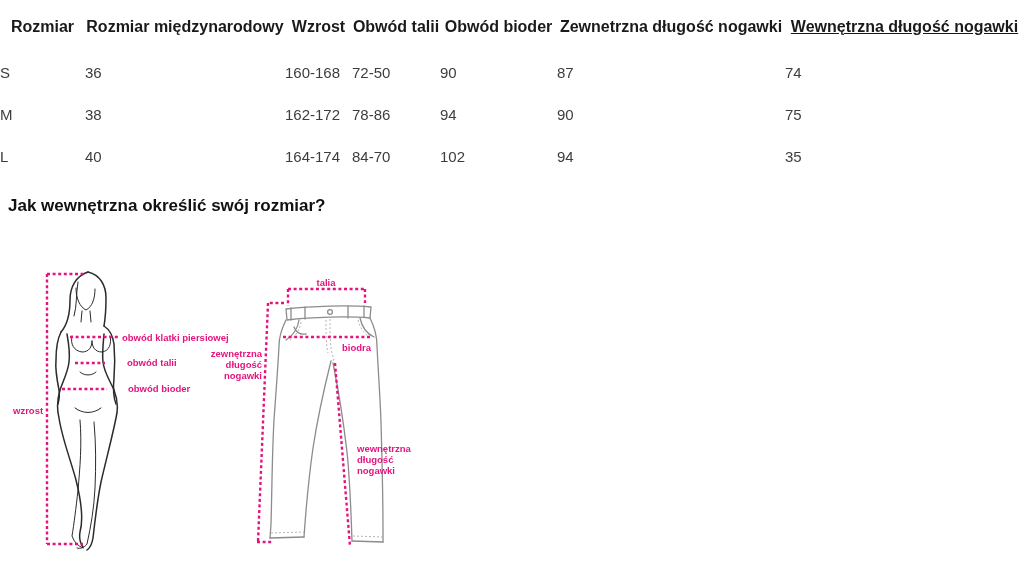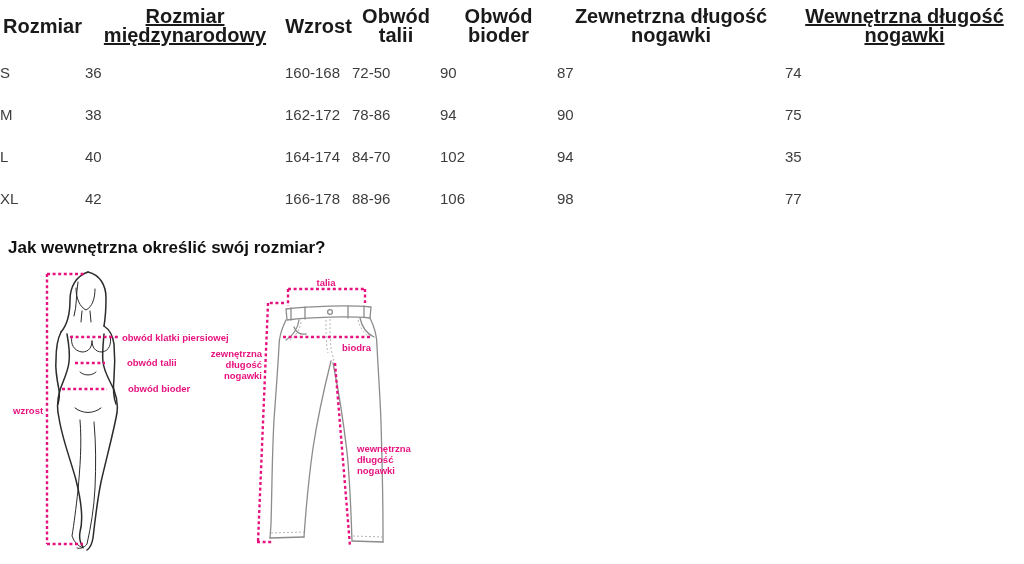--- a/index.html
+++ b/index.html
@@ -1,24 +1,24 @@
 <!DOCTYPE html>
 <html><head>
 <meta charset="utf-8">
 <style>
   html,body{margin:0;padding:0;background:#fff;}
   .page{position:relative;width:1024px;height:564px;background:#fff;overflow:hidden;
         font-family:"Liberation Sans","DejaVu Sans",sans-serif;}
   table.size{border-collapse:collapse;table-layout:fixed;width:1024px;}
-  table.size th{font-size:20px;font-weight:bold;color:#1a1a1a;text-align:center;
+  table.size th{font-size:16px;font-weight:bold;color:#1a1a1a;text-align:center;
         vertical-align:middle;height:52px;line-height:19px;padding:0;}
   table.size td{font-size:15px;font-weight:normal;color:#3d3d3d;text-align:left;
         vertical-align:middle;height:42px;line-height:18px;padding:0;}
   th.h0{padding-left:6px;}
-  th.h1{padding:0 32px 0 28px;text-decoration:underline;}
+  th.h1{padding:0 32px 0 28px;}
   th.h4{padding:0 18px 0 10px;}
   th.h5{padding:0 28px 0 10px;}
   th.h6{padding:0 29px 0 10px;text-decoration:underline;}
   td.c0{padding-left:10px;}
   td.c2{padding-right:20px;}
   .question{font-size:17px;font-weight:bold;color:#111;margin:18px 0 0 8px;}
   svg.fig{position:absolute;left:0;top:262px;}
   .dim{stroke:#e6137f;stroke-width:2.4;stroke-dasharray:3 2.6;fill:none;}
   .sketch{stroke:#2b2b2b;fill:none;stroke-linecap:round;stroke-linejoin:round;stroke-width:1.5;}
   .sketch.thin{stroke-width:1;}
@@ -74,29 +74,20 @@
         <td class="c6">75</td>
       </tr>
       <tr>
         <td class="c0">L</td>
         <td class="c1">40</td>
         <td class="c2">164-174</td>
         <td class="c3">84-70</td>
         <td class="c4">102</td>
         <td class="c5">94</td>
         <td class="c6">35</td>
-      </tr>
-      <tr>
-        <td class="c0">XL</td>
-        <td class="c1">42</td>
-        <td class="c2">166-178</td>
-        <td class="c3">88-96</td>
-        <td class="c4">106</td>
-        <td class="c5">98</td>
-        <td class="c6">77</td>
       </tr>
     </tbody>
   </table>
 
   <div class="question">Jak wewnętrzna określić swój rozmiar?</div>
 
   <svg class="fig" width="430" height="302" viewBox="0 262 430 302">
 
     <g>
 

